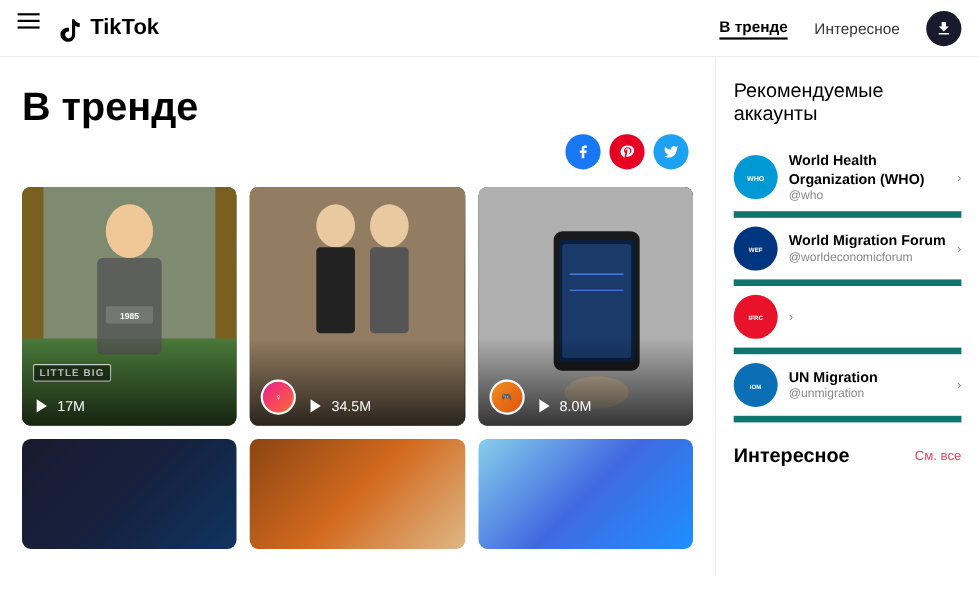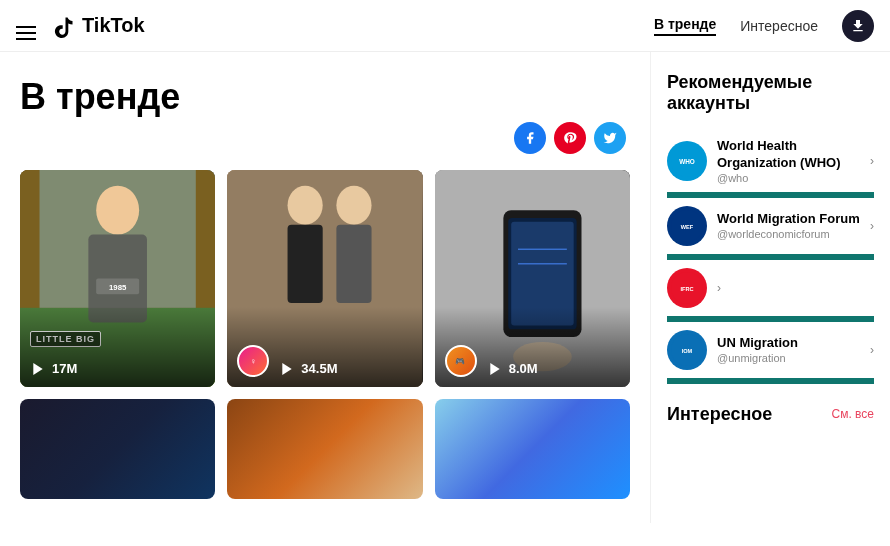--- a/index.html
+++ b/index.html
@@ -7,21 +7,21 @@
 
     
     .header {
       display: flex;
       align-items: center;
       padding: 0 16px;
       height: 52px;
       border-bottom: 1px solid #eee;
       background: #fff;
     }
-    .header-left { display: flex; align-items: flex-end; gap: 12px; }
+    .header-left { display: flex; align-items: flex-start; gap: 12px; }
     .hamburger { display: flex; flex-direction: column; gap: 4px; cursor: pointer; }
     .hamburger span { display: block; width: 20px; height: 2px; background: #000; }
     .logo { display: flex; align-items: center; gap: 6px; font-weight: 700; font-size: 20px; color: #000; }
     .logo-icon { width: 28px; height: 28px; }
     .header-nav { display: flex; align-items: center; gap: 24px; margin-left: auto; }
     .nav-link { font-size: 14px; color: #333; text-decoration: none; cursor: pointer; }
     .nav-link.active { font-weight: 600; color: #000; border-bottom: 2px solid #000; padding-bottom: 2px; }
     .upload-btn { width: 32px; height: 32px; border-radius: 50%; background: #1a1a2e; display: flex; align-items: center; justify-content: center; cursor: pointer; }
     .upload-btn svg { fill: #fff; }
 
@@ -44,30 +44,30 @@
 
     
     .video-grid { display: grid; grid-template-columns: repeat(3, 1fr); gap: 12px; }
     .video-card { position: relative; border-radius: 8px; overflow: hidden; cursor: pointer; background: #222; }
     .video-card-inner { width: 100%; height: 217px; position: relative; }
 
     
     .video-overlay { position: absolute; bottom: 0; left: 0; right: 0; height: 80px; background: linear-gradient(transparent, rgba(0,0,0,0.7)); }
 
     
-    .video-info { position: absolute; bottom: 10px; left: 10px; display: flex; align-items: flex-start; gap: 6px; color: #fff; font-size: 13px; font-weight: 700; }
+    .video-info { position: absolute; bottom: 10px; left: 10px; display: flex; align-items: center; gap: 6px; color: #fff; font-size: 13px; font-weight: 400; }
     .play-icon { width: 16px; height: 16px; }
 
     
     .video-grid-bottom { margin-top: 12px; display: grid; grid-template-columns: repeat(3, 1fr); gap: 12px; }
     .video-card-bottom { border-radius: 8px; overflow: hidden; cursor: pointer; background: #333; height: 100px; }
 
     
     .sidebar { width: 240px; padding: 20px 16px; border-left: 1px solid #f0f0f0; flex-shrink: 0; }
-    .sidebar-section-title { font-size: 18px; font-weight: 700; color: #000; margin-bottom: 16px; }
+    .sidebar-section-title { font-size: 18px; font-weight: 400; color: #000; margin-bottom: 16px; }
 
     
     .account-item { display: flex; align-items: center; gap: 10px; padding: 8px 0; cursor: pointer; border-bottom: 6px solid #0f766e; }
     .account-avatar { width: 40px; height: 40px; border-radius: 50%; flex-shrink: 0; display: flex; align-items: center; justify-content: center; font-size: 10px; font-weight: 700; color: #fff; }
     .account-info { flex: 1; }
     .account-name { font-size: 13px; font-weight: 600; color: #000; line-height: 1.3; }
     .account-handle { font-size: 11px; color: #888; }
     .chevron { color: #888; font-size: 12px; }
 
     

